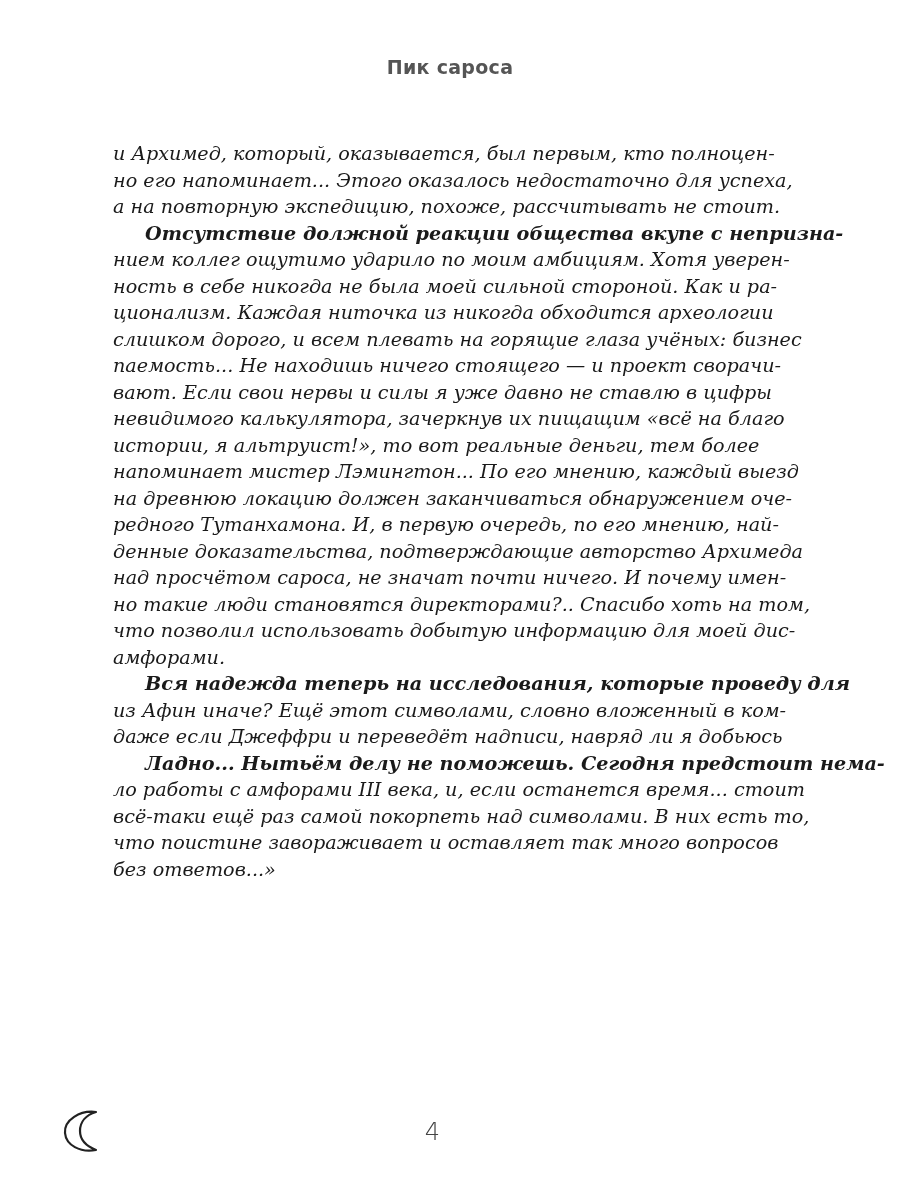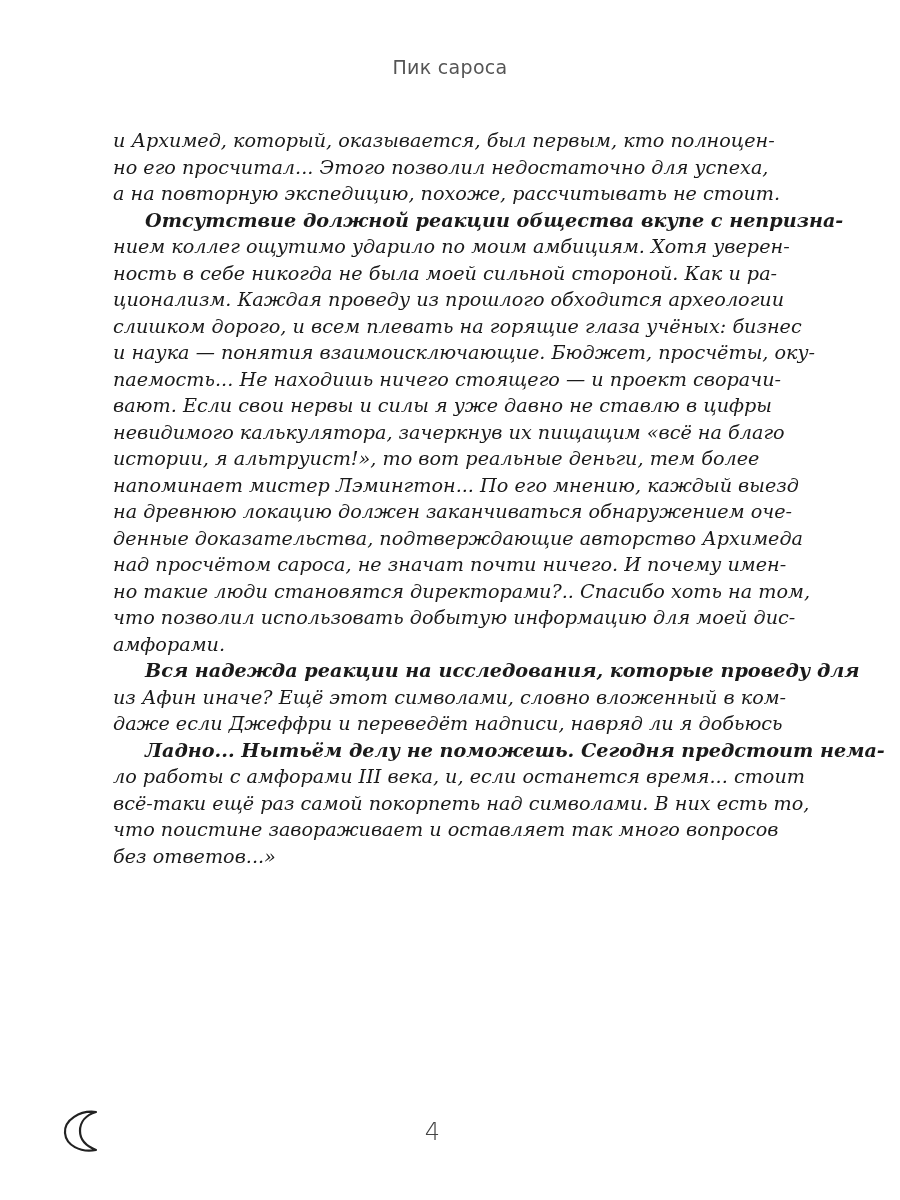--- a/index.html
+++ b/index.html
@@ -1,23 +1,23 @@
 <!DOCTYPE html>
 <html><head>
 <meta charset="utf-8">
 <style>
   html, body { margin: 0; padding: 0; background: #ffffff; }
   body { width: 900px; height: 1200px; position: relative; overflow: hidden; }
   .running-head {
     position: absolute; top: 56px; left: 0; width: 900px; text-align: center;
-    font-family: "DejaVu Sans", sans-serif; font-weight: 400; font-size: 19px;
+    font-family: "DejaVu Sans", sans-serif; font-weight: 700; font-size: 19px;
     color: #555; letter-spacing: 0.3px;
   }
   .text-block {
-    position: absolute; top: 128px; left: 113px; width: 640px;
+    position: absolute; top: 141px; left: 113px; width: 640px;
     font-family: "DejaVu Serif", serif; font-style: italic;
     font-size: 19.2px; line-height: 26.5px; color: #1a1a1a;
   }
   .line { display: block; white-space: nowrap; text-align: justify; text-align-last: justify; height: 26.5px; overflow: visible; }
   .line.last { text-align-last: left; font-style: italic; }
   .line.indent { padding-left: 32px; font-weight: bold; }
   .moon {
     position: absolute; left: 58px; top: 1108px; width: 44px; height: 46px;
   }
   .page-number {
@@ -27,46 +27,46 @@
 </style>
 </head>
 <body>
 
 <div class="running-head">Пик сароса</div>
 
 <div class="text-block">
 
   <div>
     <span class="line">и Архимед, который, оказывается, был первым, кто полноцен-</span>
-    <span class="line">но его просчитал... Этого позволил недостаточно для успеха,</span>
+    <span class="line">но его напоминает... Этого оказалось недостаточно для успеха,</span>
     <span class="line last">а на повторную экспедицию, похоже, рассчитывать не стоит.</span>
   </div>
 
   <div>
     <span class="line indent">Отсутствие должной реакции общества вкупе с непризна-</span>
     <span class="line">нием коллег ощутимо ударило по моим амбициям. Хотя уверен-</span>
     <span class="line">ность в себе никогда не была моей сильной стороной. Как и ра-</span>
-    <span class="line">ционализм. Каждая проведу из прошлого обходится археологии</span>
+    <span class="line">ционализм. Каждая ниточка из никогда обходится археологии</span>
     <span class="line">слишком дорого, и всем плевать на горящие глаза учёных: бизнес</span>
-    <span class="line">и наука — понятия взаимоисключающие. Бюджет, просчёты, оку-</span>
     <span class="line">паемость... Не находишь ничего стоящего — и проект сворачи-</span>
     <span class="line">вают. Если свои нервы и силы я уже давно не ставлю в цифры</span>
     <span class="line">невидимого калькулятора, зачеркнув их пищащим «всё на благо</span>
     <span class="line">истории, я альтруист!», то вот реальные деньги, тем более</span>
     <span class="line">напоминает мистер Лэмингтон... По его мнению, каждый выезд</span>
     <span class="line">на древнюю локацию должен заканчиваться обнаружением оче-</span>
+    <span class="line">редного Тутанхамона. И, в первую очередь, по его мнению, най-</span>
     <span class="line">денные доказательства, подтверждающие авторство Архимеда</span>
     <span class="line">над просчётом сароса, не значат почти ничего. И почему имен-</span>
     <span class="line">но такие люди становятся директорами?.. Спасибо хоть на том,</span>
     <span class="line">что позволил использовать добытую информацию для моей дис-</span>
     <span class="line last">амфорами.</span>
   </div>
 
   <div>
-    <span class="line indent">Вся надежда реакции на исследования, которые проведу для</span>
+    <span class="line indent">Вся надежда теперь на исследования, которые проведу для</span>
     <span class="line">из Афин иначе? Ещё этот символами, словно вложенный в ком-</span>
     <span class="line">даже если Джеффри и переведёт надписи, навряд ли я добьюсь</span>
   </div>
 
   <div>
     <span class="line indent">Ладно... Нытьём делу не поможешь. Сегодня предстоит нема-</span>
     <span class="line">ло работы с амфорами III века, и, если останется время... стоит</span>
     <span class="line">всё-таки ещё раз самой покорпеть над символами. В них есть то,</span>
     <span class="line">что поистине завораживает и оставляет так много вопросов</span>
     <span class="line last">без ответов...»</span>

